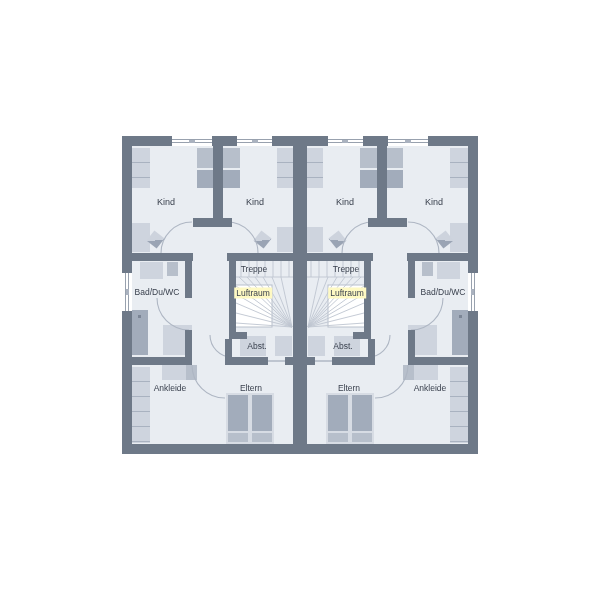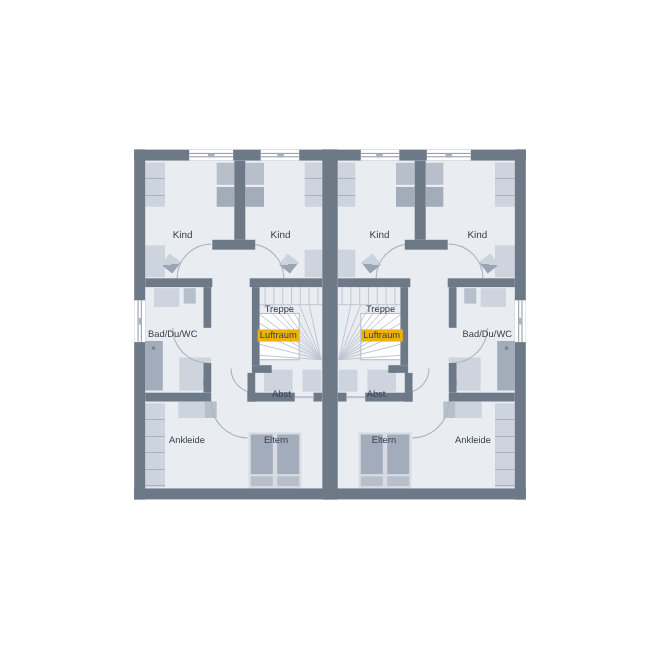--- a/index.html
+++ b/index.html
@@ -24,23 +24,23 @@
   .win-h{position:absolute;top:0;height:10px;background:#fff;}
   .win-h .l1,.win-h .l2{position:absolute;left:0;right:0;height:1px;background:#98a1ae;}
   .win-h .l1{top:3px;} .win-h .l2{top:6px;}
   .win-h .tick{position:absolute;left:50%;top:4px;width:6px;height:3px;margin-left:-3px;background:#aab2bf;}
   .win-v{position:absolute;left:0;width:10px;background:#fff;}
   .win-v .l1,.win-v .l2{position:absolute;top:0;bottom:0;width:1px;background:#98a1ae;}
   .win-v .l1{left:3px;} .win-v .l2{left:6px;}
   .win-v .tick{position:absolute;top:50%;left:4px;height:6px;width:3px;margin-top:-3px;background:#aab2bf;}
   .overlay{position:absolute;left:0;top:0;}
   .label{position:absolute;transform:translate(-50%,-50%);font-size:9px;line-height:11px;
-         color:var(--c-text,#3a414e);white-space:nowrap;margin-top:12px;}
+         color:var(--c-text,#3a414e);white-space:nowrap;}
   .label.small{font-size:8.5px;}
-  .label.boxed{background:#eab308;padding:0 2px;}
+  .label.boxed{background:#fef9c3;padding:0 2px;}
   .unit.right .label{transform:translate(-50%,-50%) scaleX(-1);}
 </style>
 </head>
 <body>
 
 <div class="canvas">
   <div class="plan">
 
     <div class="unit left" id="unit-template">
 

